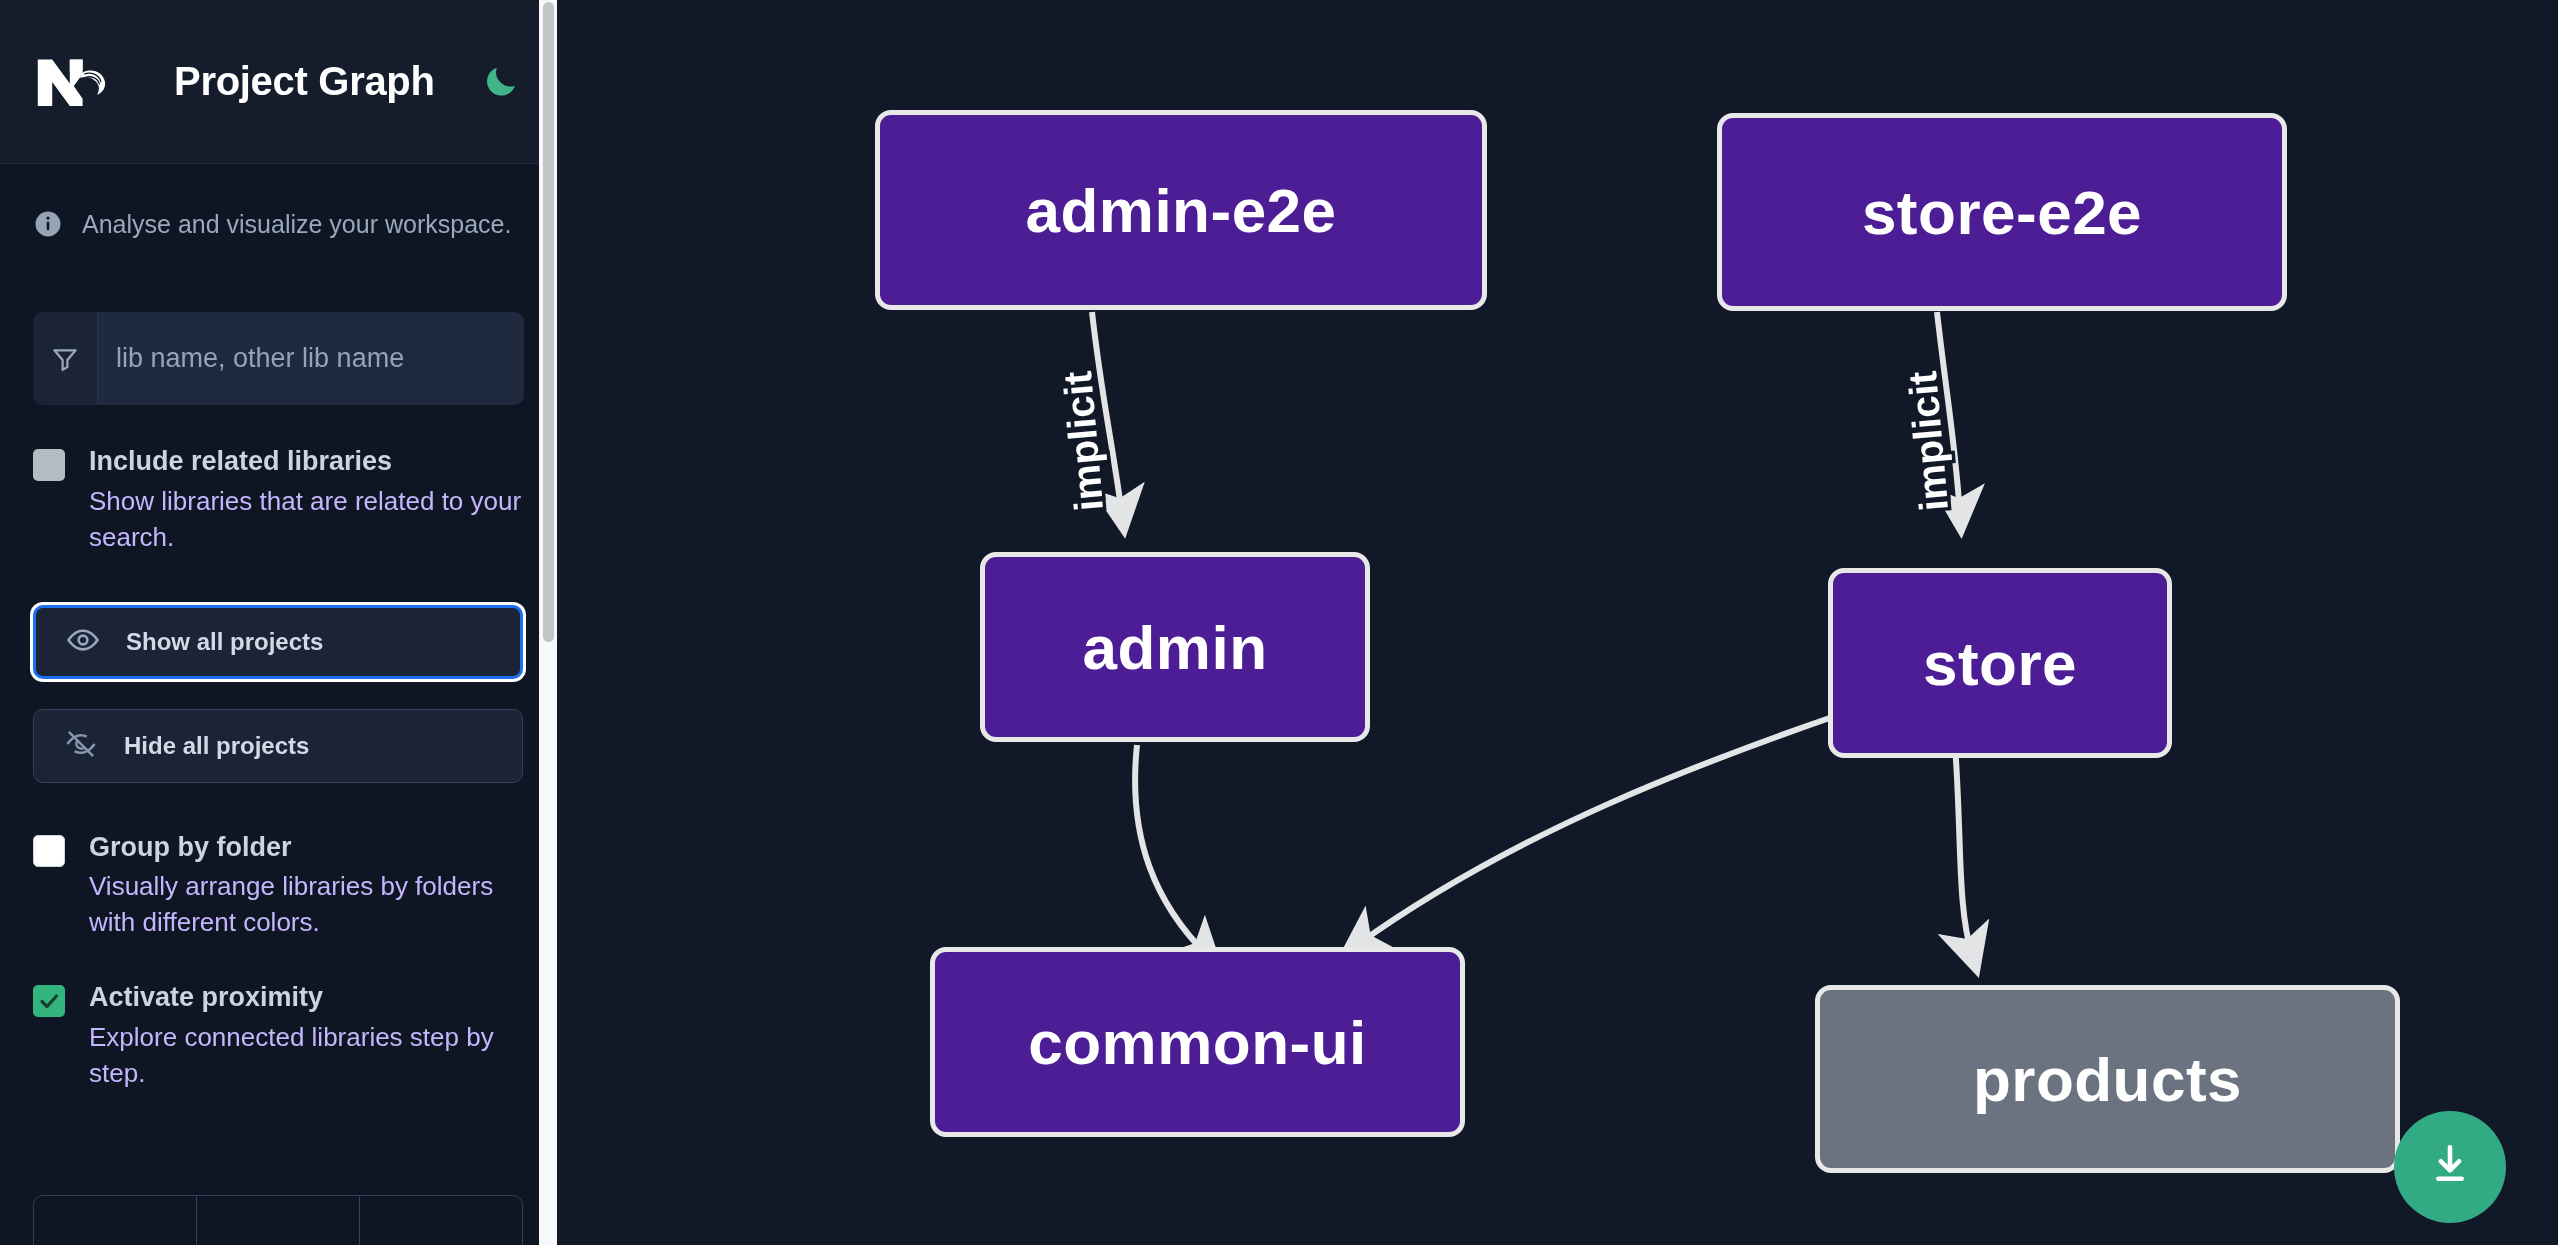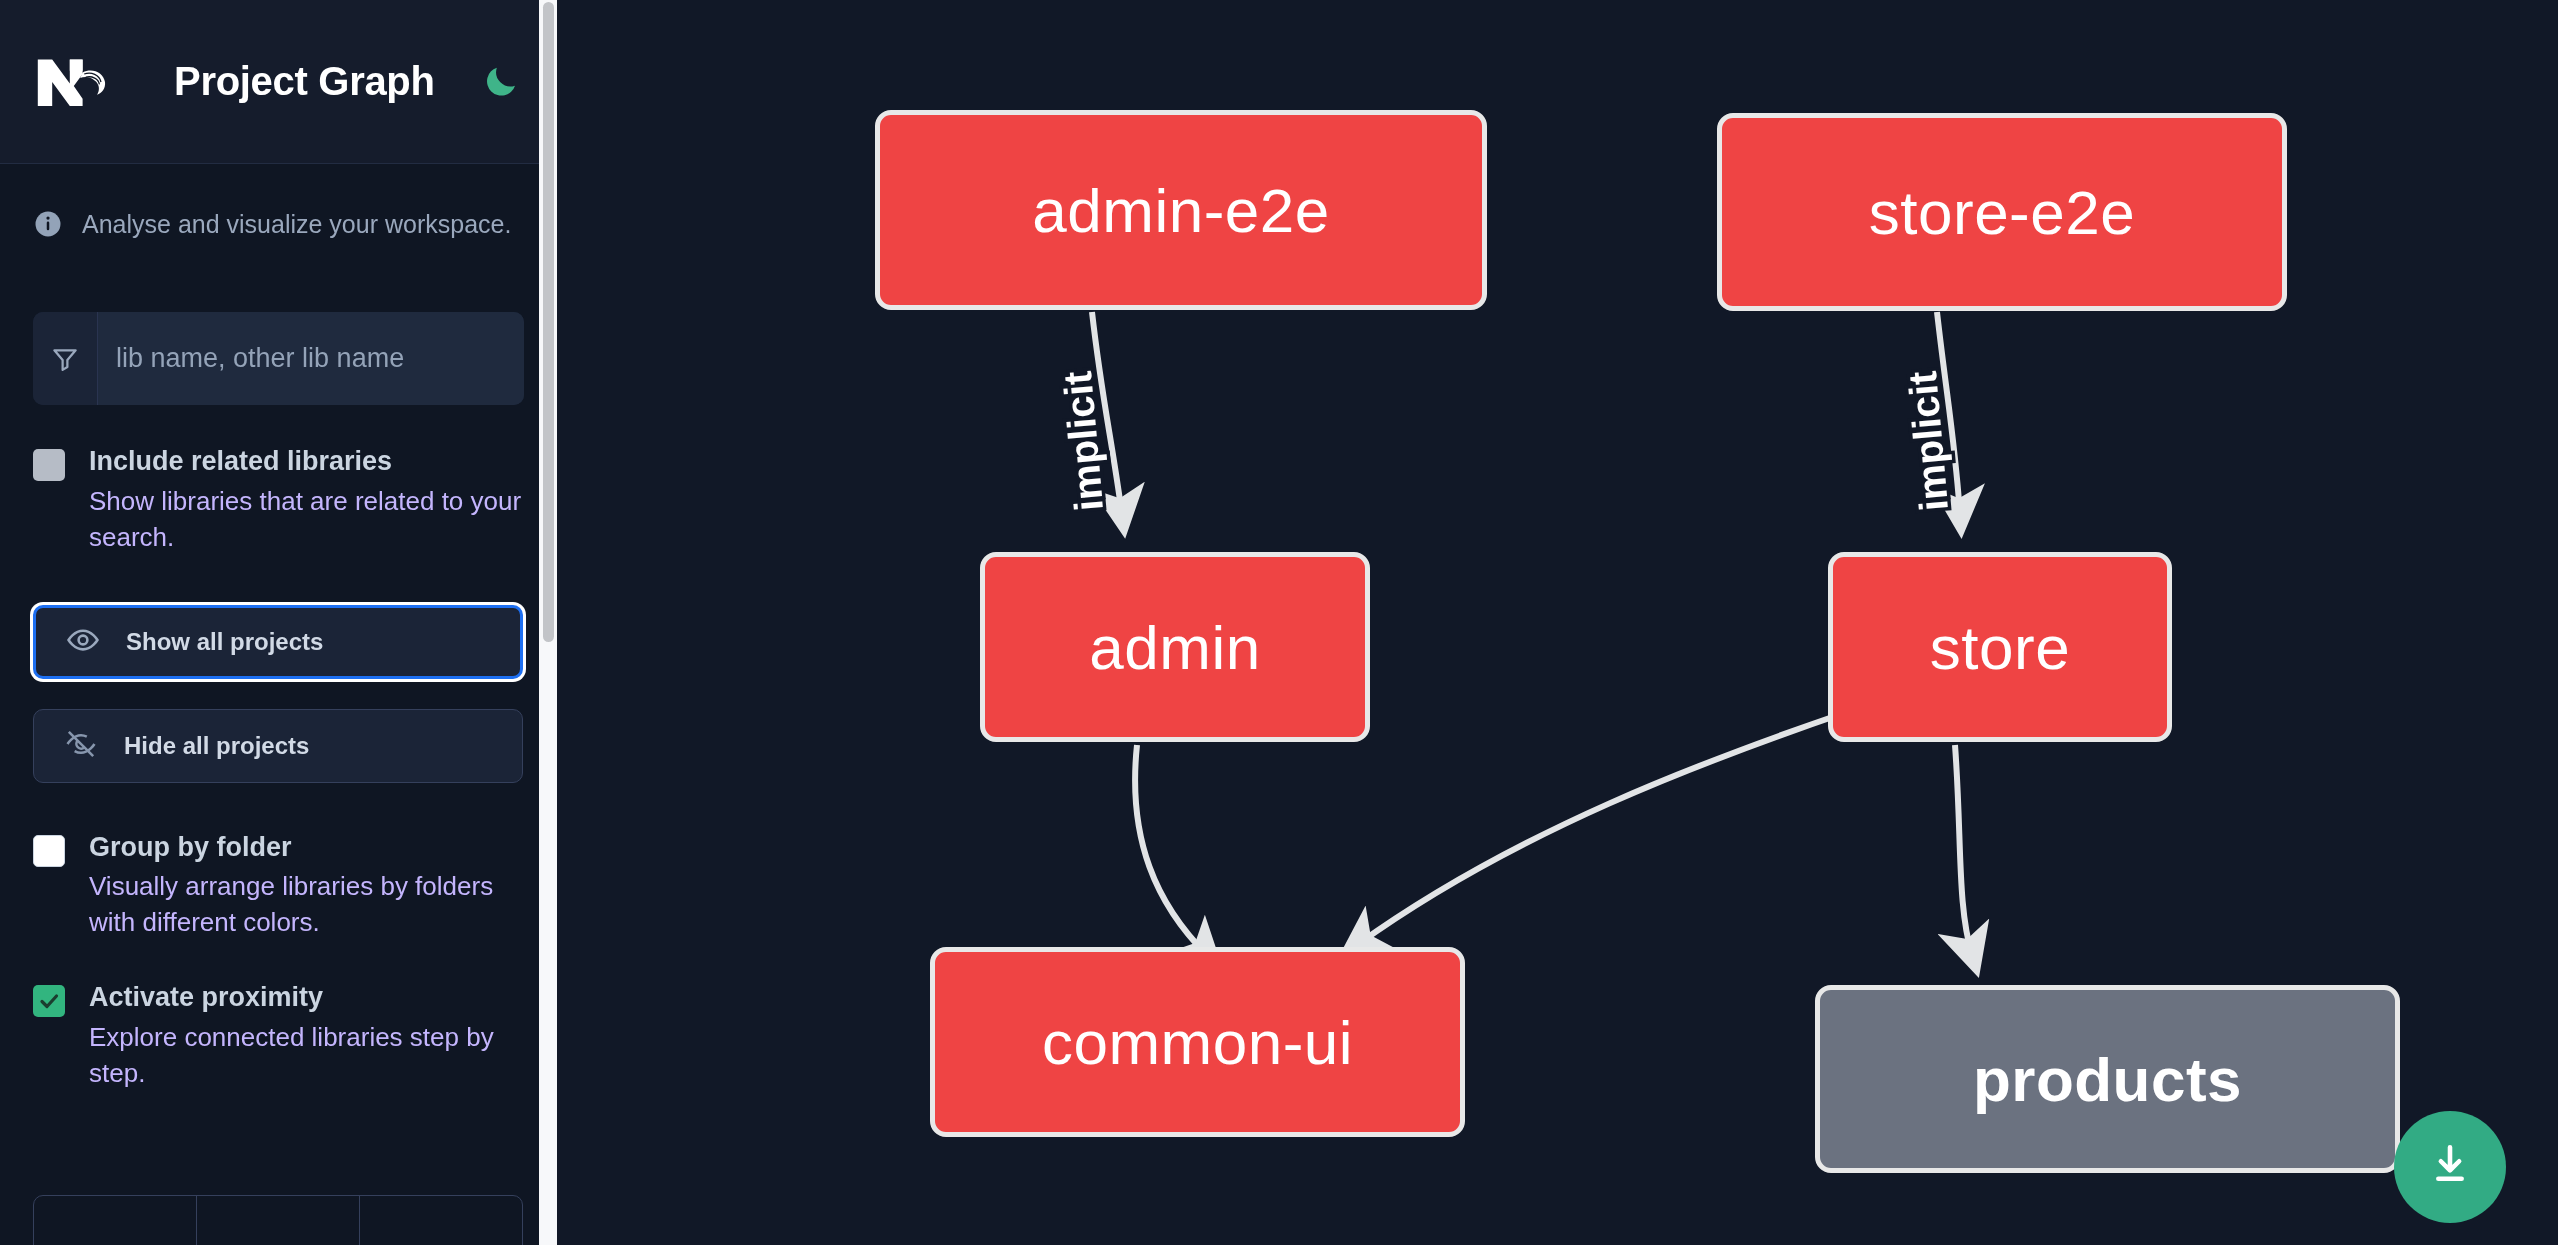--- a/index.html
+++ b/index.html
@@ -141,21 +141,21 @@
   .node {
     position: absolute;
     border: 5px solid #e8e8e8;
     border-radius: 16px;
     display: flex; align-items: center; justify-content: center;
     color: #ffffff;
     font-size: 62px;
     letter-spacing: 0.5px;
     cursor: pointer;
   }
-  .node.pink { background: #ef4444; }
+  .node.pink { background: #4c1d95; font-weight: bold; }
   .node.gray { background: #6b7280; }
 
   .fab {
     position: absolute;
     right: 52px; bottom: 22px;
     width: 112px; height: 112px;
     border-radius: 50%;
     background: #32ab84;
     display: flex; align-items: center; justify-content: center;
     cursor: pointer;
@@ -295,21 +295,21 @@
 
     <div class="node pink" style="left:318px;  top:110px;  width:612px; height:200px;">
       <span>admin-e2e</span>
     </div>
     <div class="node pink" style="left:1160px; top:113px;  width:570px; height:198px;">
       <span>store-e2e</span>
     </div>
     <div class="node pink" style="left:423px;  top:552px;  width:390px; height:190px;">
       <span>admin</span>
     </div>
-    <div class="node pink" style="left:1271px; top:552px;  width:344px; height:190px;">
+    <div class="node pink" style="left:1271px; top:568px;  width:344px; height:190px;">
       <span>store</span>
     </div>
     <div class="node pink" style="left:373px;  top:947px;  width:535px; height:190px;">
       <span>common-ui</span>
     </div>
     <div class="node gray" style="left:1258px; top:985px;  width:585px; height:188px;font-weight:bold;">
       <span>products</span>
     </div>
 
     <div class="fab">

